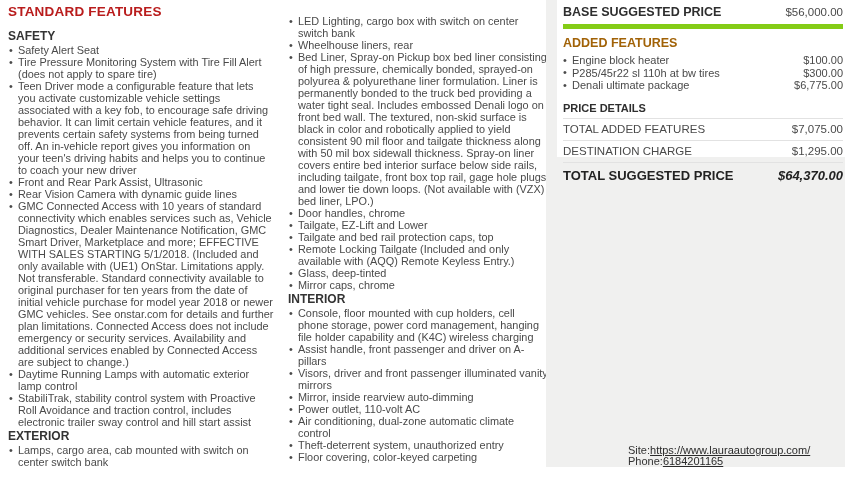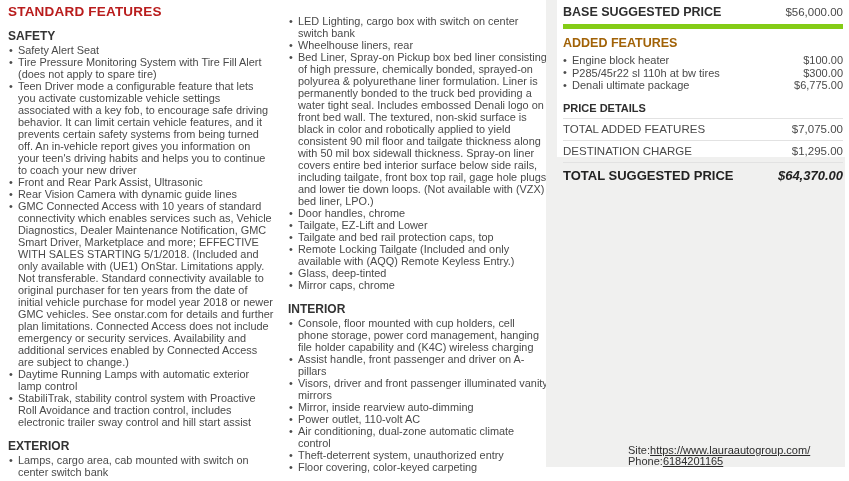--- a/index.html
+++ b/index.html
@@ -16,21 +16,21 @@
   .col { position:absolute; }
   .col-left   { left:8px;  top:4px;  width:266px; }
   .col-middle { left:288px; top:14px; width:260px; }
 
   .page-title {
     font-size:13.5px; font-weight:bold; color:#b91c1c;
     letter-spacing:.2px; margin-bottom:4px;
   }
   .sec-heading {
     font-size:12px; font-weight:bold; color:#333333;
-    margin-top:11px; margin-bottom:1px;
+    margin-top:1px; margin-bottom:1px;
   }
   .col-left .sec-heading:first-of-type { margin-top:10px; }
 
   ul.feature-list { margin:1px 0 0 0; padding:0; list-style:none; }
   li.feature-item {
     position:relative; padding-left:10px;
     font-size:10.9px; line-height:12px; color:#4a4a4a;
   }
   li.feature-item::before {
     content:"\2022"; position:absolute; left:1px; top:-0.5px; color:#4a4a4a;

